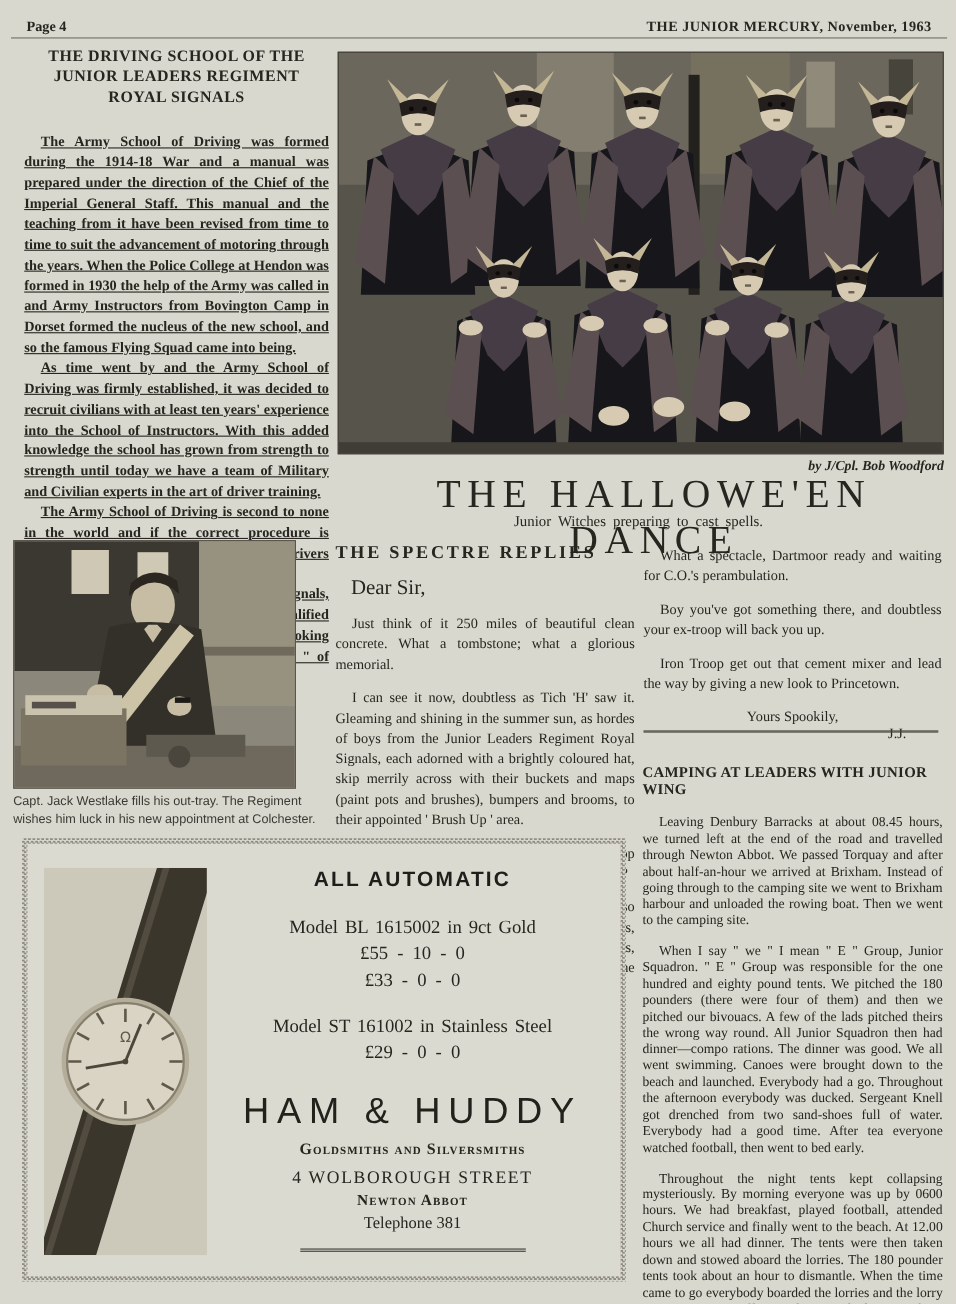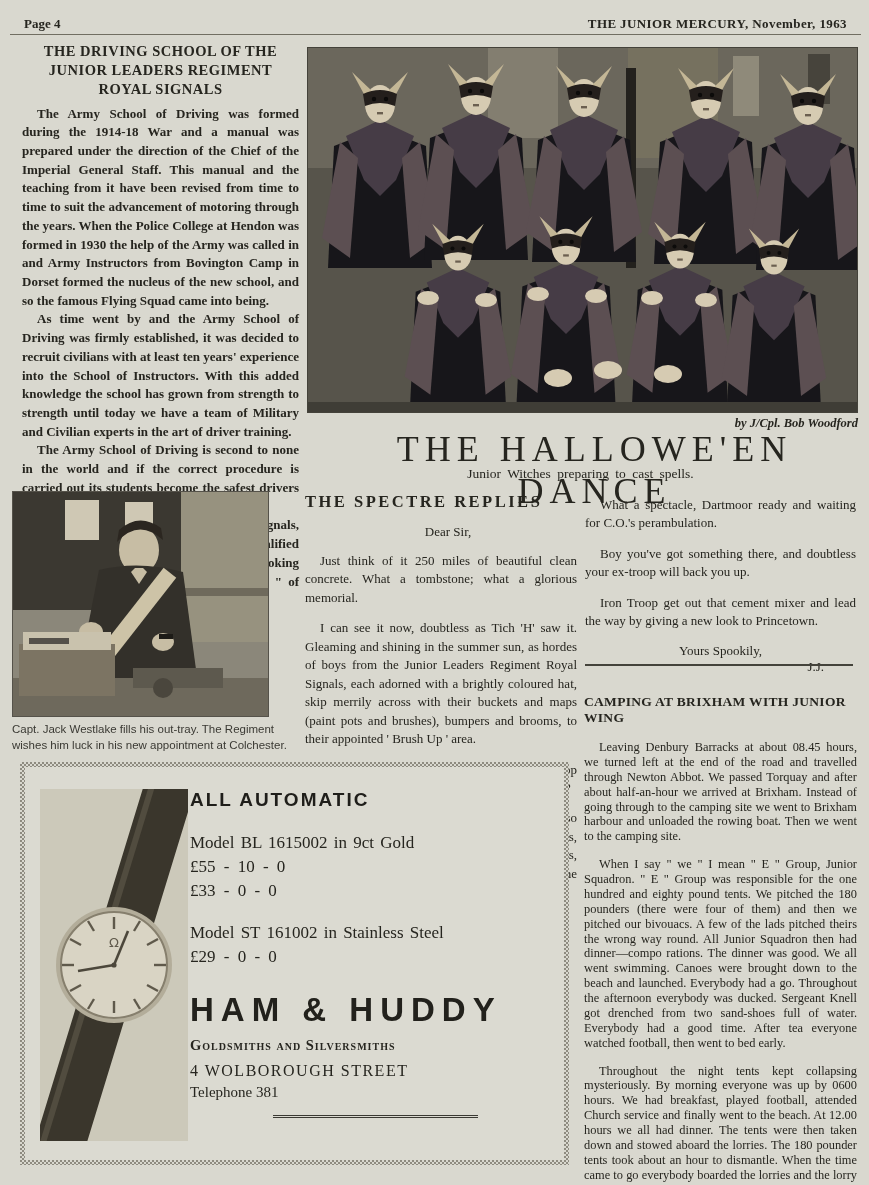--- a/index.html
+++ b/index.html
@@ -14,55 +14,55 @@
   .abs { position:absolute; }
 
   
   .mast-left  { left:24px; top:16px; font-size:13px; font-weight:bold; }
   .mast-right { right:22px; top:16px; font-size:13px; font-weight:bold; letter-spacing:.4px; }
   .mast-rule  { left:10px; right:8px; top:34px; border-top:1.5px solid #716e62; }
 
   
   .col-left { left:22px; top:42px; width:277px; }
   .art-title { text-align:center; font-weight:bold; font-size:14.5px; line-height:1.3; letter-spacing:.5px; }
-  .col-left .body { margin-top:6px; }
+  .col-left .body { margin-top:21px;text-decoration:underline; }
   .body p { font-size:13px; line-height:1.45; text-align:justify; text-indent:15px; }
   .col-left .body p { font-weight:bold; line-height:1.44; }
   .sig-robinson { font-weight:bold; font-size:13.5px; margin-top:2px; padding-left:62px; }
 
   
   .photo-hall { left:307px; top:47px; width:551px; height:366px; border:1px solid #44423a; background:#57544b; }
   .credit { left:307px; top:416px; width:551px; text-align:right; font-style:italic; font-weight:bold; font-size:12.5px; }
   .hall-title { left:317px; top:428px; width:555px; text-align:center; font-size:36px; letter-spacing:6px; font-weight:normal; }
   .hall-sub { left:303px; top:466px; width:555px; text-align:center; font-size:13.5px; word-spacing:3px; }
 
   
   .spectre-left { left:305px; top:492px; width:272px; }
   .spectre-title { text-align:left; font-weight:bold; font-size:16.5px; letter-spacing:2.5px; margin-bottom:12px; }
-  .salutation { font-size:13px; margin-left:14px; margin-bottom:12px;text-align:center; }
+  .salutation { font-size:19px; margin-left:14px; margin-bottom:12px; }
   .spectre-left p, .spectre-right p { font-size:13px; line-height:1.42; text-align:justify; text-indent:15px; margin-bottom:12px; }
   .spectre-right { left:585px; top:496px; width:271px; }
   .valediction { font-size:13px; text-align:center; margin-top:8px; }
   .sig-jj { font-size:13px; text-align:right; padding-right:32px; }
   .mid-rule { left:585px; top:664px; width:268px; height:2px; border-top:1.5px solid #44433b; border-bottom:1px solid #44433b; }
 
   
   .photo-west { left:12px; top:491px; width:257px; height:226px; border:1px solid #55524a; background:#8b877a; }
   .west-cap { left:12px; top:722px; width:278px; font-family:"Liberation Sans", sans-serif; font-size:11.5px; line-height:1.35; color:#3a3933; }
 
   
   .ad-frame { left:20px; top:762px; width:549px; height:403px;
     background: repeating-conic-gradient(#8e8b80 0% 25%, #d9d8cf 0% 50%) 0 0 / 4px 4px; padding:5px; }
   .ad-inner { position:relative; width:100%; height:100%; background:#dbdad1; }
   .watch-box { position:absolute; left:15px; top:22px; width:148px; height:352px; background:#ccc9ba; }
-  .ad-text { position:absolute; left:165px; top:0; right:4px; }
+  .ad-text { position:absolute; left:165px; top:0; right:4px; text-align:center; }
   .ad-head { font-family:"Liberation Sans", sans-serif; font-weight:bold; font-size:19px; letter-spacing:2px; margin-top:22px; color:#1f1e1a; }
   .model-line { font-size:17px; margin-top:22px; word-spacing:2px; }
   .model-price { font-size:17px; font-weight:normal; margin-top:4px; word-spacing:4px; }
-  .shop-name { font-family:"Liberation Sans", sans-serif; font-weight:bold; font-size:33px; letter-spacing:7px; margin-top:24px; color:#22211c; }
+  .shop-name { font-family:"Liberation Sans", sans-serif; font-weight:normal; font-size:33px; letter-spacing:7px; margin-top:24px; color:#22211c; }
   .shop-type { font-variant:small-caps; font-weight:bold; font-size:14.5px; letter-spacing:1px; margin-top:8px; }
   .shop-addr1 { font-size:16px; letter-spacing:1.5px; margin-top:8px; }
   .shop-addr2 { font-variant:small-caps; font-weight:bold; font-size:14px; letter-spacing:1px; margin-top:4px; }
   .shop-phone { font-size:15px; margin-top:4px; }
   .ad-rule { width:205px; height:3px; margin:14px auto 0; border-top:1.5px solid #3a3933; border-bottom:1.5px solid #3a3933; }
 
   
   .camping { left:584px; top:694px; width:273px; }
   .camp-title { font-weight:bold; font-size:13.5px; letter-spacing:.3px; margin-bottom:14px; }
   .camping p { font-size:12.4px; line-height:1.2; text-align:justify; text-indent:15px; margin-bottom:13px; }
@@ -218,26 +218,27 @@
     <div class="ad-text">
       <div class="ad-head">ALL AUTOMATIC</div>
       <div class="model-line">Model BL 1615002 in 9ct Gold</div>
       <div class="model-price">£55 - 10 - 0</div>
       <div class="model-price">£33 - 0 - 0</div>
       <div class="model-line">Model ST 161002 in Stainless Steel</div>
       <div class="model-price">£29 - 0 - 0</div>
       <div class="shop-name">HAM &amp; HUDDY</div>
       <div class="shop-type">Goldsmiths and Silversmiths</div>
       <div class="shop-addr1">4 WOLBOROUGH STREET</div>
+      <div class="shop-addr2">Newton Abbot</div>
       <div class="shop-phone">Telephone 381</div>
       <div class="ad-rule"></div>
 
     </div>
   </div>
 </div>
 
 <div class="abs camping">
-  <div class="camp-title">CAMPING AT BRIXHAM WITH JUNIOR WING</div>
+  <div class="camp-title">CAMPING AT LEADERS WITH JUNIOR WING</div>
   <p>Leaving Denbury Barracks at about 08.45 hours, we turned left at the end of the road and travelled through Newton Abbot.  We passed Torquay and after about half-an-hour we arrived at Brixham. Instead of going through to the camping site we went to Brixham harbour and unloaded the rowing boat. Then we went to the camping site.</p>
   <p>When I say " we " I mean " E " Group, Junior Squadron.  " E " Group was responsible for the one hundred and eighty pound tents.  We pitched the 180 pounders (there were four of them) and then we pitched our bivouacs.  A few of the lads pitched theirs the wrong way round.  All Junior Squadron then had dinner—compo rations. The dinner was good. We all went swimming.  Canoes were brought down to the beach and launched.  Everybody had a go. Throughout the afternoon everybody was ducked. Sergeant Knell got drenched from two sand-shoes full of water.  Everybody had a good time. After tea everyone watched football, then went to bed early.</p>
   <p>Throughout the night tents kept collapsing mysteriously.  By morning everyone was up by 0600 hours. We had breakfast, played football, attended Church service and finally went to the beach.  At 12.00 hours we all had dinner.  The tents were then taken down and stowed aboard the lorries.  The 180 pounder tents took about an hour to dismantle.  When the time came to go everybody boarded the lorries and the lorry we were on went off to Brixham.  We had to wait about half-an-hour for the rowing boat.  Our lorry then set off for home.  After half-an-hour we arrived back at camp.</p>
 
 </div>
 
 </body></html>

